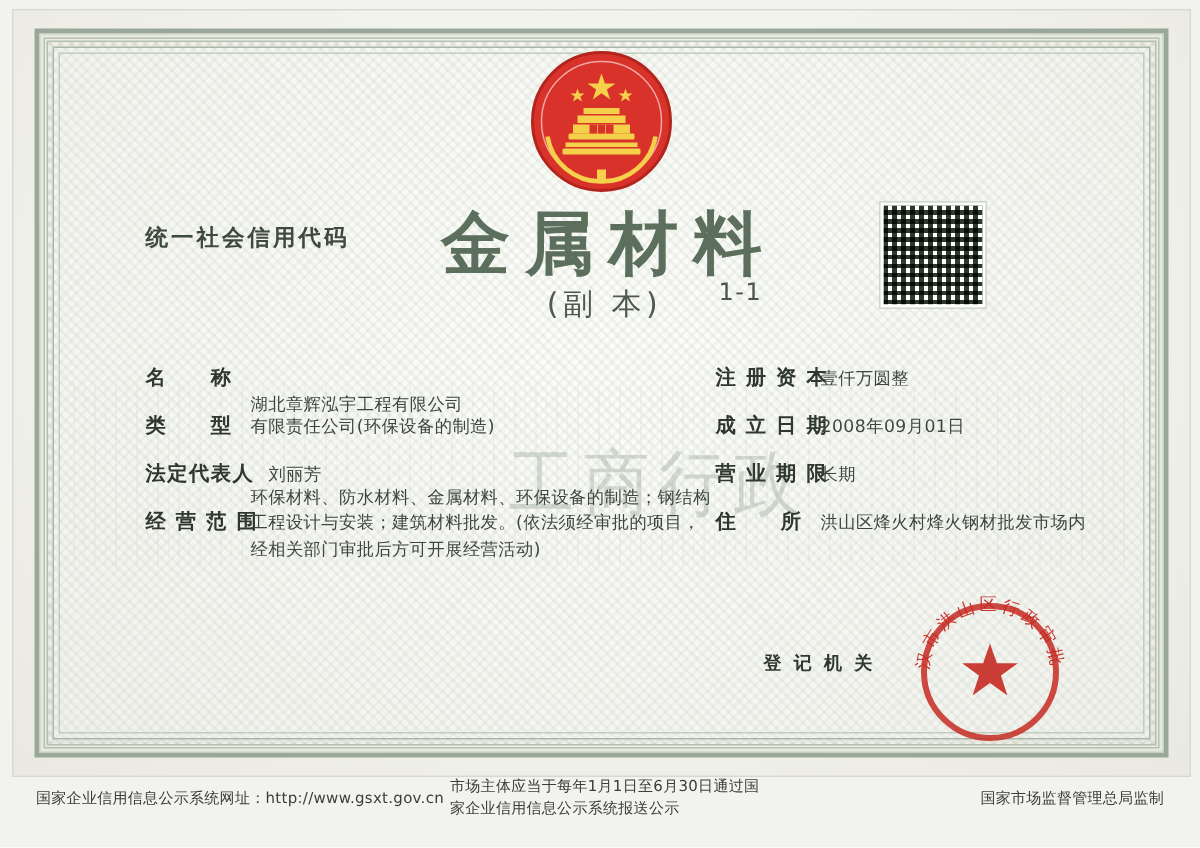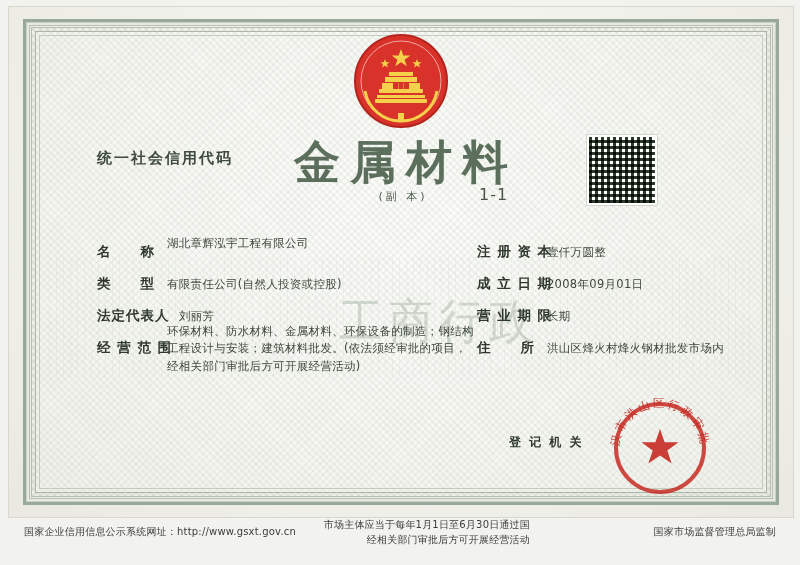--- a/index.html
+++ b/index.html
@@ -106,21 +106,21 @@
     font-weight: bold;
     letter-spacing: 10px;
     color: #5c6e5c;
     text-indent: 10px;
   }
   .subtitle {
     position: absolute;
     left: 4px; right: 0;
     top: 182px;
     text-align: center;
-    font-size: 11px;
+    font-size: 20px;
     letter-spacing: 3px;
     color: #4d5a4d;
   }
   .serial {
     position: absolute;
     left: 470px;
     top: 178px;
     font-size: 16px;
     color: #4a564a;
     letter-spacing: 1px;
@@ -186,21 +186,21 @@
     letter-spacing: .3px;
     white-space: nowrap;
   }
   .field-value.multiline {
     white-space: normal;
     line-height: 1.5;
     width: 310px;
   }
 
   .lbl-name   { left: 88px;  top: 236px; }
-  .val-name   { left: 158px; top: 229px; }
+  .val-name   { left: 158px; top: 255px; }
   .lbl-type   { left: 88px;  top: 268px; }
   .val-type   { left: 158px; top: 270px; }
   .lbl-legal  { left: 88px;  top: 300px; }
   .val-legal  { left: 142px; top: 302px; margin-left: 28px; }
   .lbl-scope  { left: 88px;  top: 332px; }
   .val-scope  { left: 158px; top: 316px; }
 
   .lbl-capital { left: 468px; top: 236px; }
   .val-capital { left: 538px; top: 238px; }
   .lbl-estab   { left: 468px; top: 268px; }
@@ -251,21 +251,21 @@
     position: absolute;
     left: 24px;
     top: 12px;
     letter-spacing: .2px;
   }
   .footer-center {
     position: absolute;
     left: 300px;
     top: 4px;
     width: 230px;
-    text-align: right;
+    text-align: left;
     line-height: 1.5;
     letter-spacing: .2px;
   }
   .footer-right {
     position: absolute;
     right: 24px;
     top: 12px;
     letter-spacing: .2px;
     margin-left: 45px;
   }
@@ -318,21 +318,21 @@
     <div class="serial">1-1</div>
 
     <div class="code-label">统一社会信用代码</div>
 
     <div class="qr"></div>
 
     <div class="field-label lbl-name">名　　称</div>
     <div class="field-value val-name">湖北章辉泓宇工程有限公司</div>
 
     <div class="field-label lbl-type">类　　型</div>
-    <div class="field-value val-type">有限责任公司(自然人投资或控股)</div>
+    <div class="field-value val-type">有限责任公司(环保设备的制造)</div>
 
     <div class="field-label lbl-legal">法定代表人</div>
     <div class="field-value val-legal">刘丽芳</div>
 
     <div class="field-label lbl-scope">经 营 范 围</div>
     <div class="field-value val-scope multiline">环保材料、防水材料、金属材料、环保设备的制造；钢结构工程设计与安装；建筑材料批发。(依法须经审批的项目，经相关部门审批后方可开展经营活动)</div>
 
     <div class="field-label lbl-capital">注 册 资 本</div>
     <div class="field-value val-capital">壹仟万圆整</div>
 
@@ -362,18 +362,18 @@
       </svg>
     </div>
 
 
   </div>
 
   <div class="footer">
     <div class="footer-left">国家企业信用信息公示系统网址：http://www.gsxt.gov.cn</div>
     <div class="footer-center">
       <div>市场主体应当于每年1月1日至6月30日通过国</div>
-      <div>经相关部门审批后方可开展经营活动</div>
+      <div>家企业信用信息公示系统报送公示</div>
     </div>
     <div class="footer-right">国家市场监督管理总局监制</div>
   </div>
 
 </div>
 
 </body></html>

